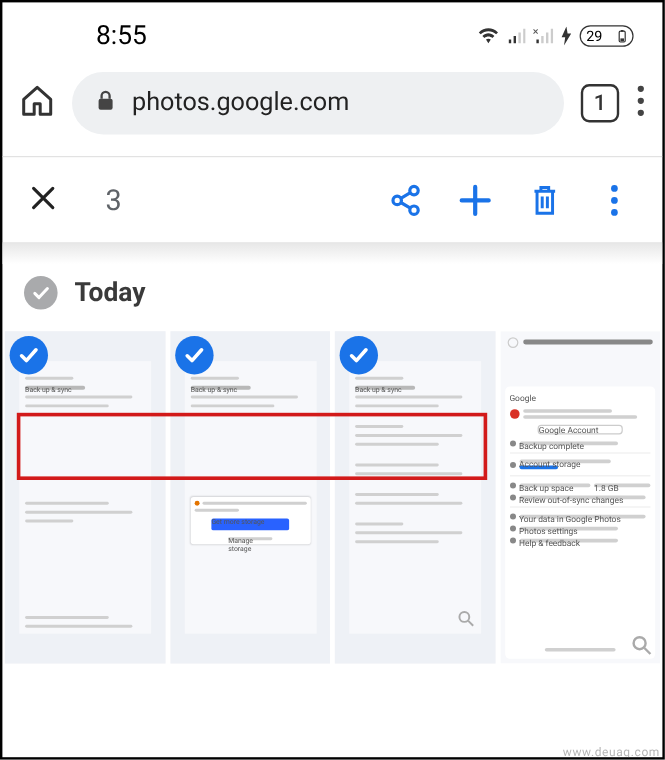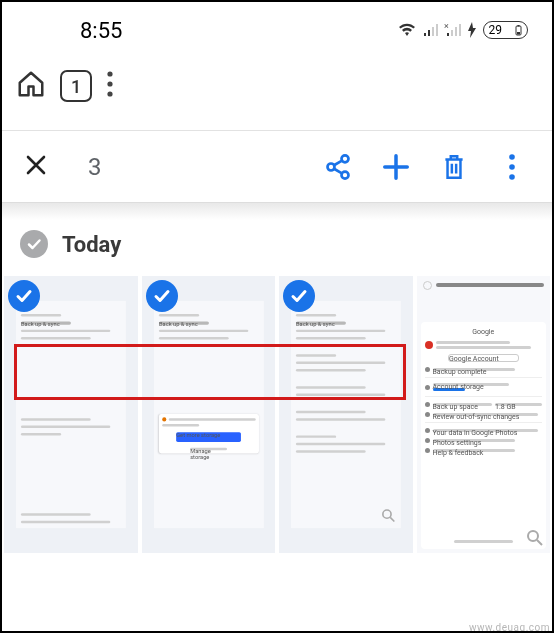--- a/index.html
+++ b/index.html
@@ -200,20 +200,29 @@
     </span>
   </div>
 </div>
 
 <div class="browser-bar">
   <span class="home-icon">
     <svg width="30" height="30" viewBox="0 0 24 24">
         <path d="M3 11 L12 3 L21 11 V21 H14 V14 H10 V21 H3 Z" fill="none" stroke="#333" stroke-width="2" stroke-linejoin="round"></path>
       </svg>
   </span>
+  <div class="url-pill">
+    <span>
+      <svg width="20" height="20" viewBox="0 0 24 24">
+          <rect x="5" y="10" width="14" height="11" rx="2" fill="#444"></rect>
+          <path d="M8 10 V7 a4 4 0 0 1 8 0 V10" fill="none" stroke="#444" stroke-width="2.3"></path>
+        </svg>
+    </span>
+    <span class="url-text">photos.google.com</span>
+  </div>
   <span class="tab-badge">
     <span>1</span>
   </span>
   <span>
     <svg width="8" height="28" viewBox="0 0 8 28">
         <circle cx="4" cy="4" r="2.6" fill="#444"></circle>
         <circle cx="4" cy="14" r="2.6" fill="#444"></circle>
         <circle cx="4" cy="24" r="2.6" fill="#444"></circle>
       </svg>
   </span>
@@ -346,21 +355,21 @@
     </div>
   </div>
 
   <div class="thumb" title="Screenshot: Google Photos account panel showing backup complete">
     <div class="inner t4-bg" style="padding:0">
       <div style="height:18px;display:flex;align-items:center;padding:3px 6px;gap:4px">
         <div style="width:9px;height:9px;border:1.5px solid #ccc;border-radius:50%"></div>
         <div style="flex:1;height:4px;background:#888;border-radius:2px"></div>
       </div>
       <div class="t4-card">
-        <div style="text-align:center;font-size:7px;color:#555">Google</div>
+        <div style="font-size:7px;color:#555">Google</div>
         <div class="rowi">
             <div class="dot" style="background:#d93025;width:8px;height:8px"></div>
             <div style="flex:1">
               <div class="tline m"></div>
               <div class="tline l" style="margin-top:2px"></div>
             </div>
           </div>
         <div class="tline m" style="align-self:center;height:8px;border:1px solid #ccc;background:#fff;border-radius:3px;width:60%">Google Account</div>
         <div class="rowi">
             <div class="dot"></div>

